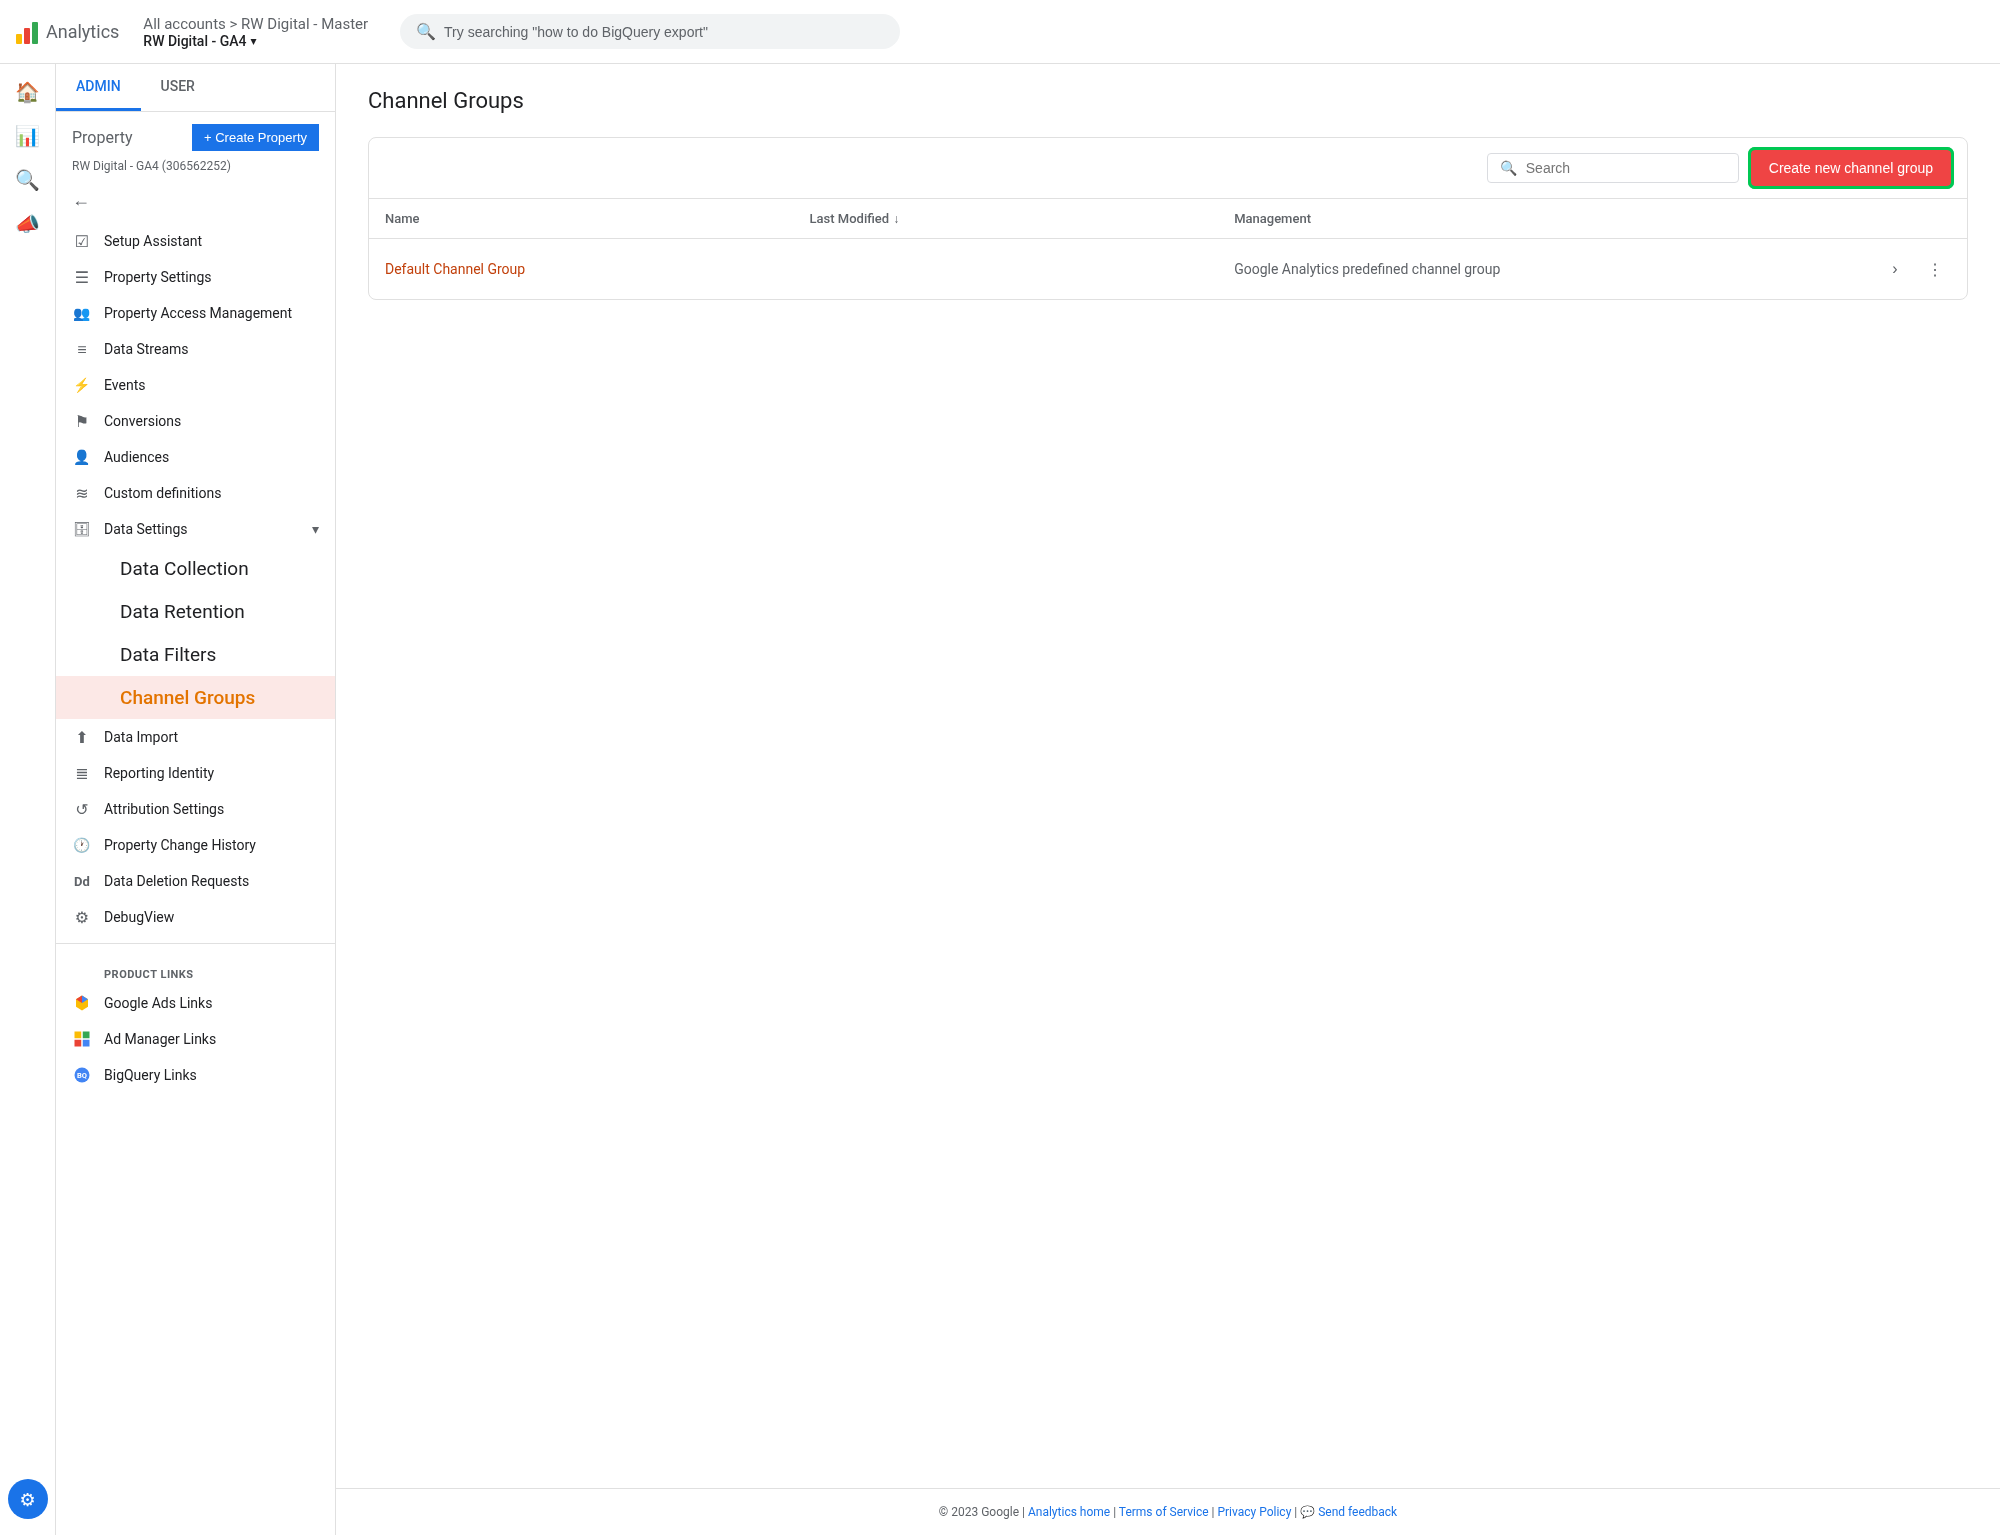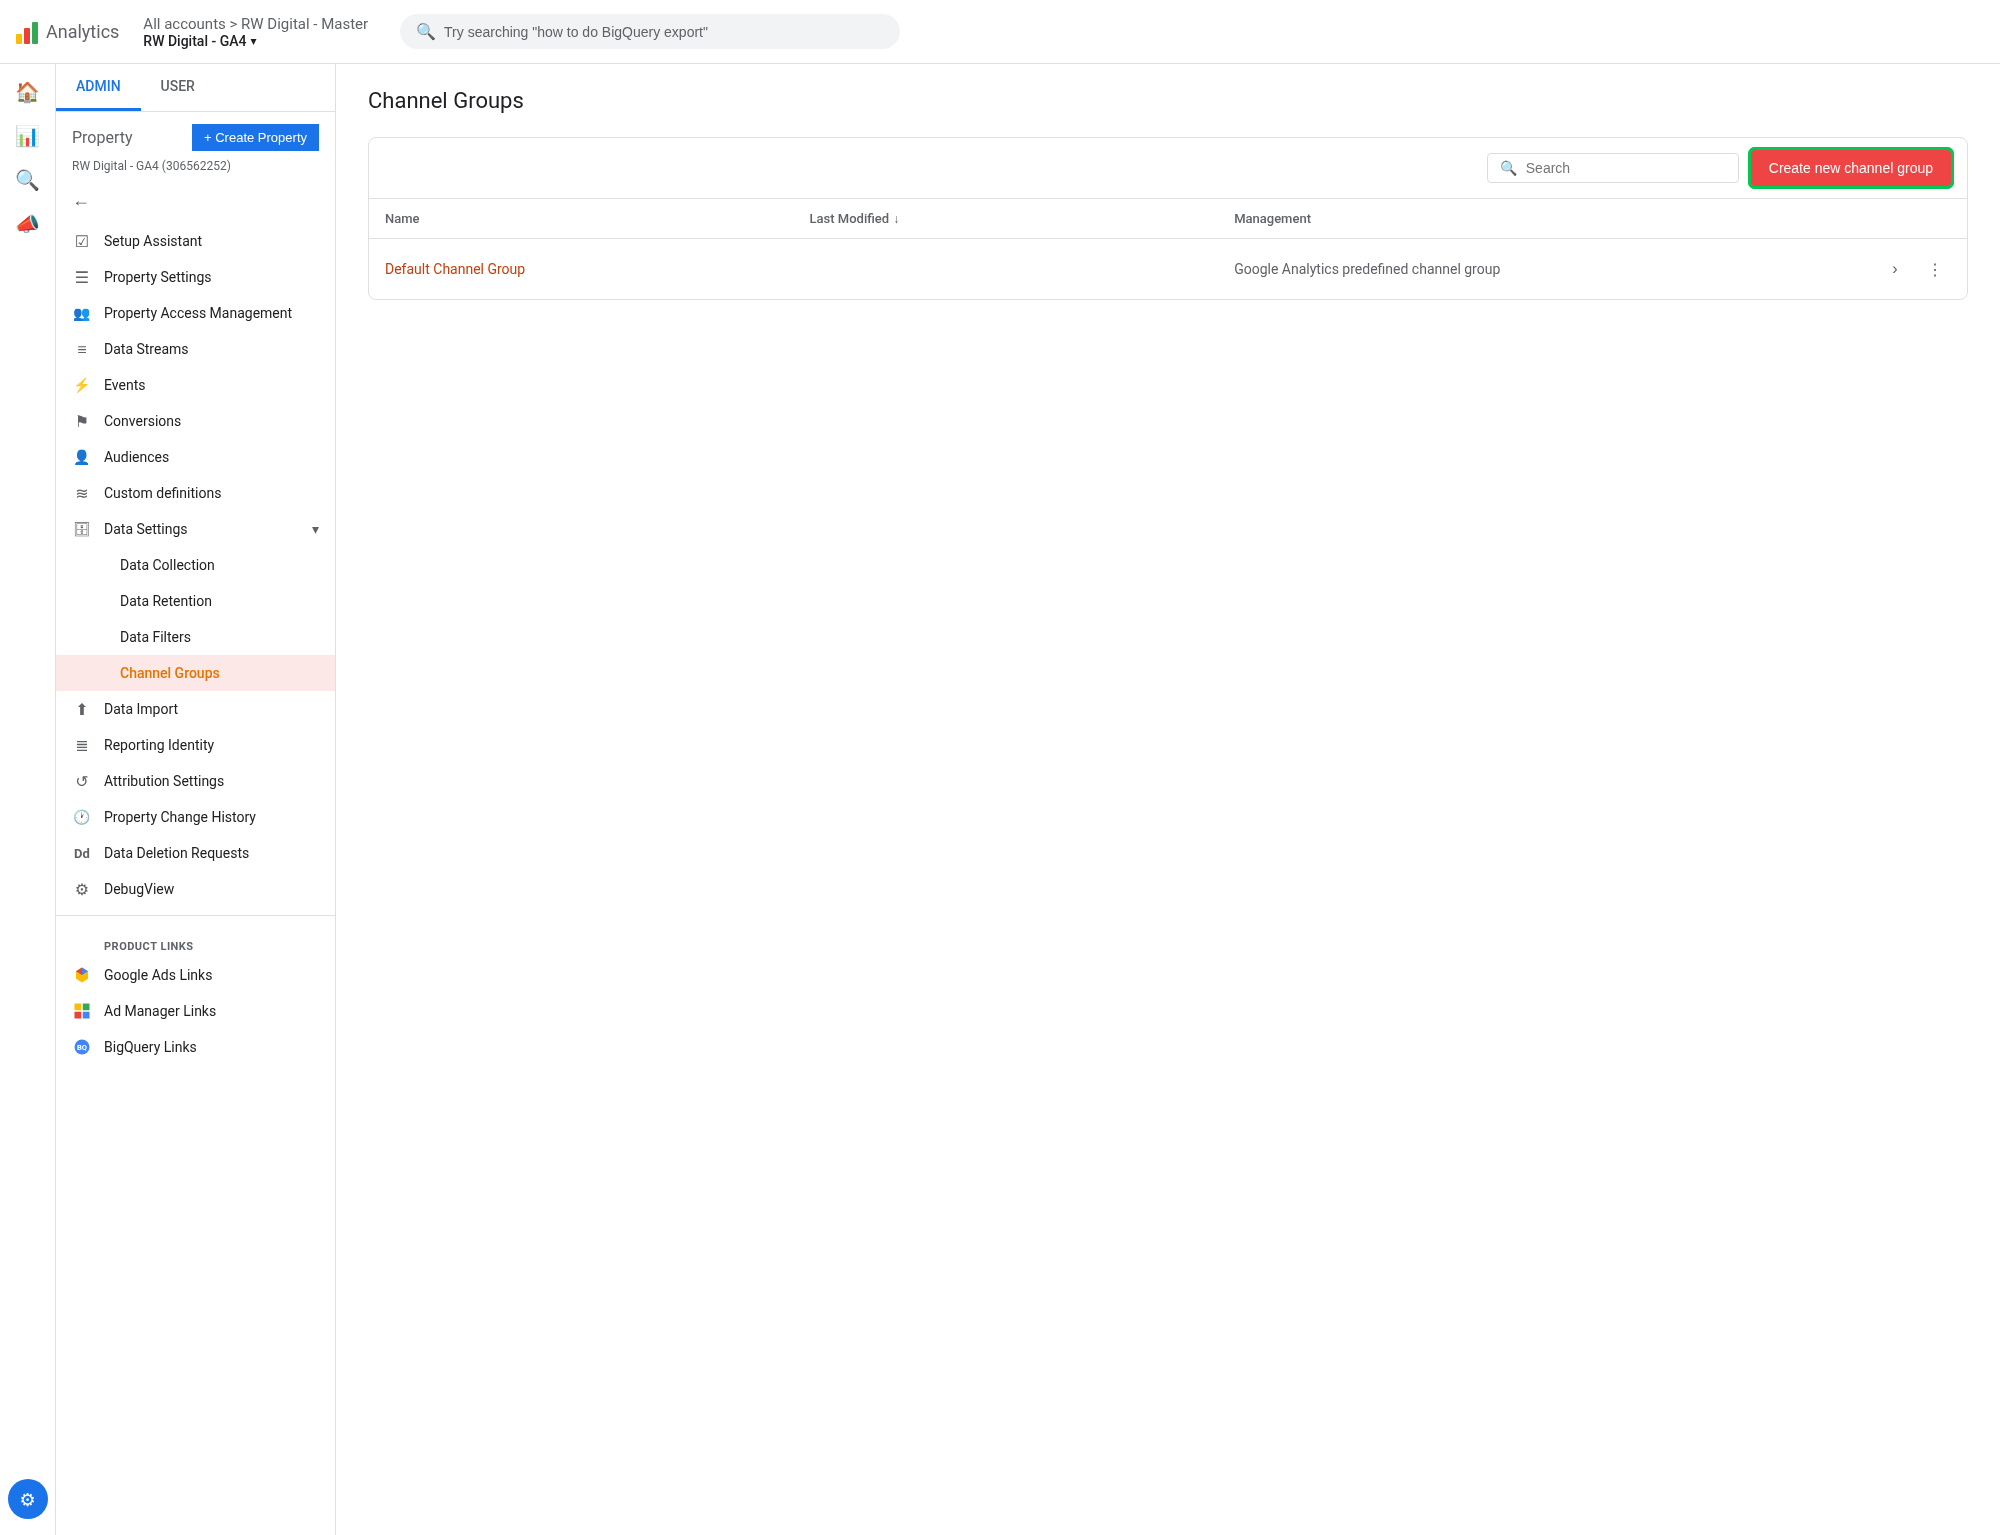--- a/index.html
+++ b/index.html
@@ -38,21 +38,21 @@
     .property-name { font-size: 12px; color: #5f6368; padding: 0 16px 8px; }
 
     
     .nav-section { padding: 4px 0; }
     .nav-item { display: flex; align-items: center; gap: 12px; padding: 10px 16px 10px 48px; cursor: pointer; font-size: 14px; color: #202124; position: relative; }
     .nav-item.active { color: #e37400; background: #fce8e6; }
     .nav-item .nav-icon { position: absolute; left: 16px; width: 20px; height: 20px; display: flex; align-items: center; justify-content: center; color: #5f6368; font-size: 16px; }
     .back-btn { display: flex; align-items: center; padding: 8px 16px; cursor: pointer; color: #5f6368; }
 
     
-    .nav-item.sub { padding-left: 64px; font-size: 14px; align-items: flex-end; }
+    .nav-item.sub { padding-left: 64px; font-size: 19px; align-items: flex-end; }
     .nav-item.sub.active { color: #e37400; background: #fce8e6; font-weight: 500; }
 
     
     .section-label { font-size: 11px; font-weight: 700; color: #5f6368; padding: 16px 16px 4px 48px; letter-spacing: 0.5px; text-transform: uppercase; }
 
     
     .content-area { flex: 1; overflow-y: auto; padding: 24px 32px; }
     .page-title { font-size: 22px; font-weight: 400; color: #202124; margin-bottom: 24px; }
 
     
@@ -292,15 +292,27 @@
           <div class="row-modified"></div>
           <div class="row-desc">Google Analytics predefined channel group</div>
           <div class="row-actions">
             <button class="action-btn">›</button>
             <button class="action-btn">⋮</button>
           </div>
         </div>
       </div>
     </div>
 
+    <div class="footer">
+      <span>© 2023 Google</span>
+      |
+      <a href="#">Analytics home</a>
+      |
+      <a href="#">Terms of Service</a>
+      |
+      <a href="#">Privacy Policy</a>
+      |
+      <span>💬</span>
+      <a href="#">Send feedback</a>
+    </div>
   </div>
 
 </div>
 
 </body></html>

